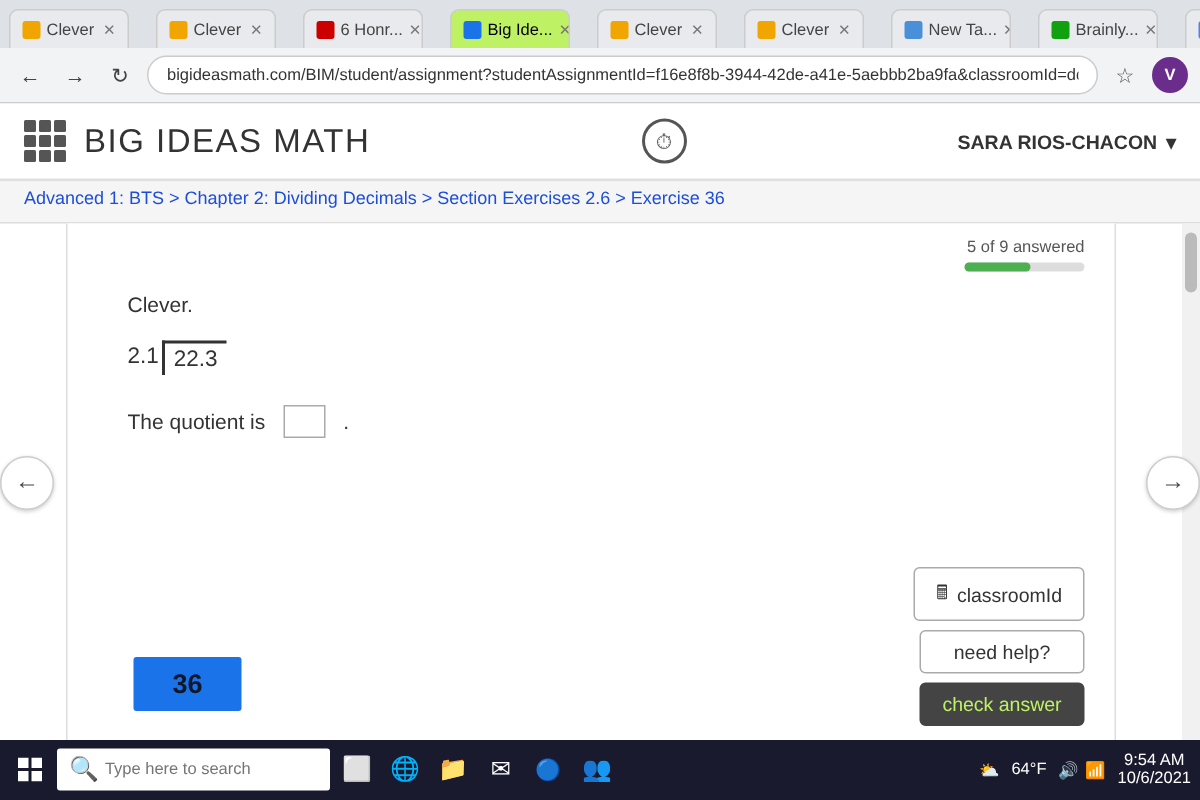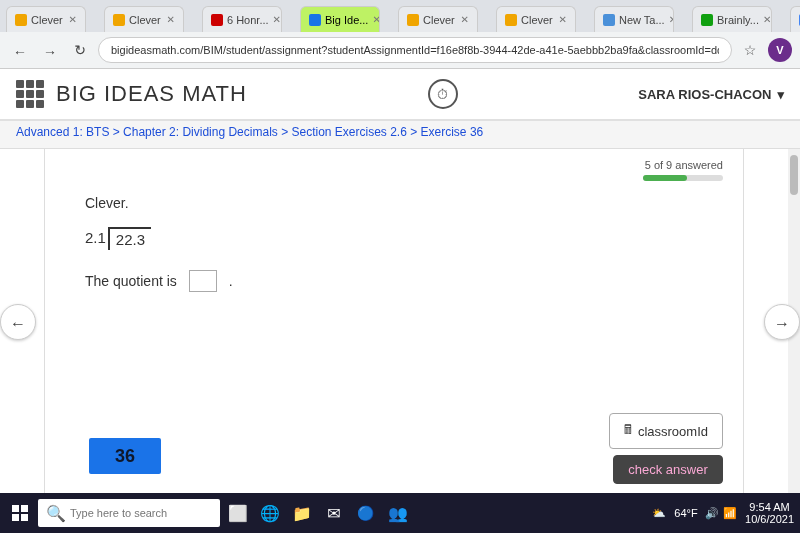--- a/index.html
+++ b/index.html
@@ -379,21 +379,21 @@
       color: #333;
       cursor: pointer;
       display: flex;
       align-items: center;
       gap: 6px;
       min-width: 110px;
       justify-content: center;
     }
     .action-btn.primary {
       background: #444;
-      color: #f9a8d4;
+      color: #bef264;
       border-color: #444;
       margin-left: 31px;
     }
 
     
     .taskbar {
       position: fixed;
       bottom: 0;
       left: 0;
       width: 800px;
@@ -573,20 +573,23 @@
         <span>.</span>
       </div>
     </div>
 
     <div class="exercise-badge">36</div>
 
     <div class="bottom-buttons">
       <button class="action-btn">
         <span>🖩</span>
         <span>classroomId</span>
+      </button>
+      <button class="action-btn">
+        <span>need help?</span>
       </button>
       <button class="action-btn primary">
         <span>check answer</span>
       </button>
     </div>
   </div>
 
   <div class="scrollbar">
     <div class="scrollbar-thumb"></div>
   </div>

